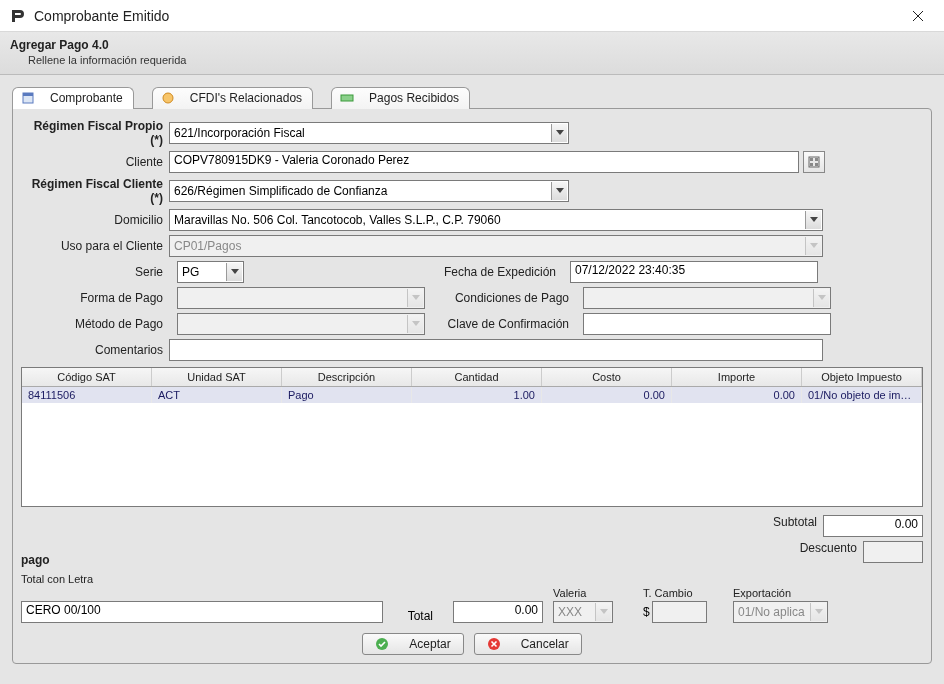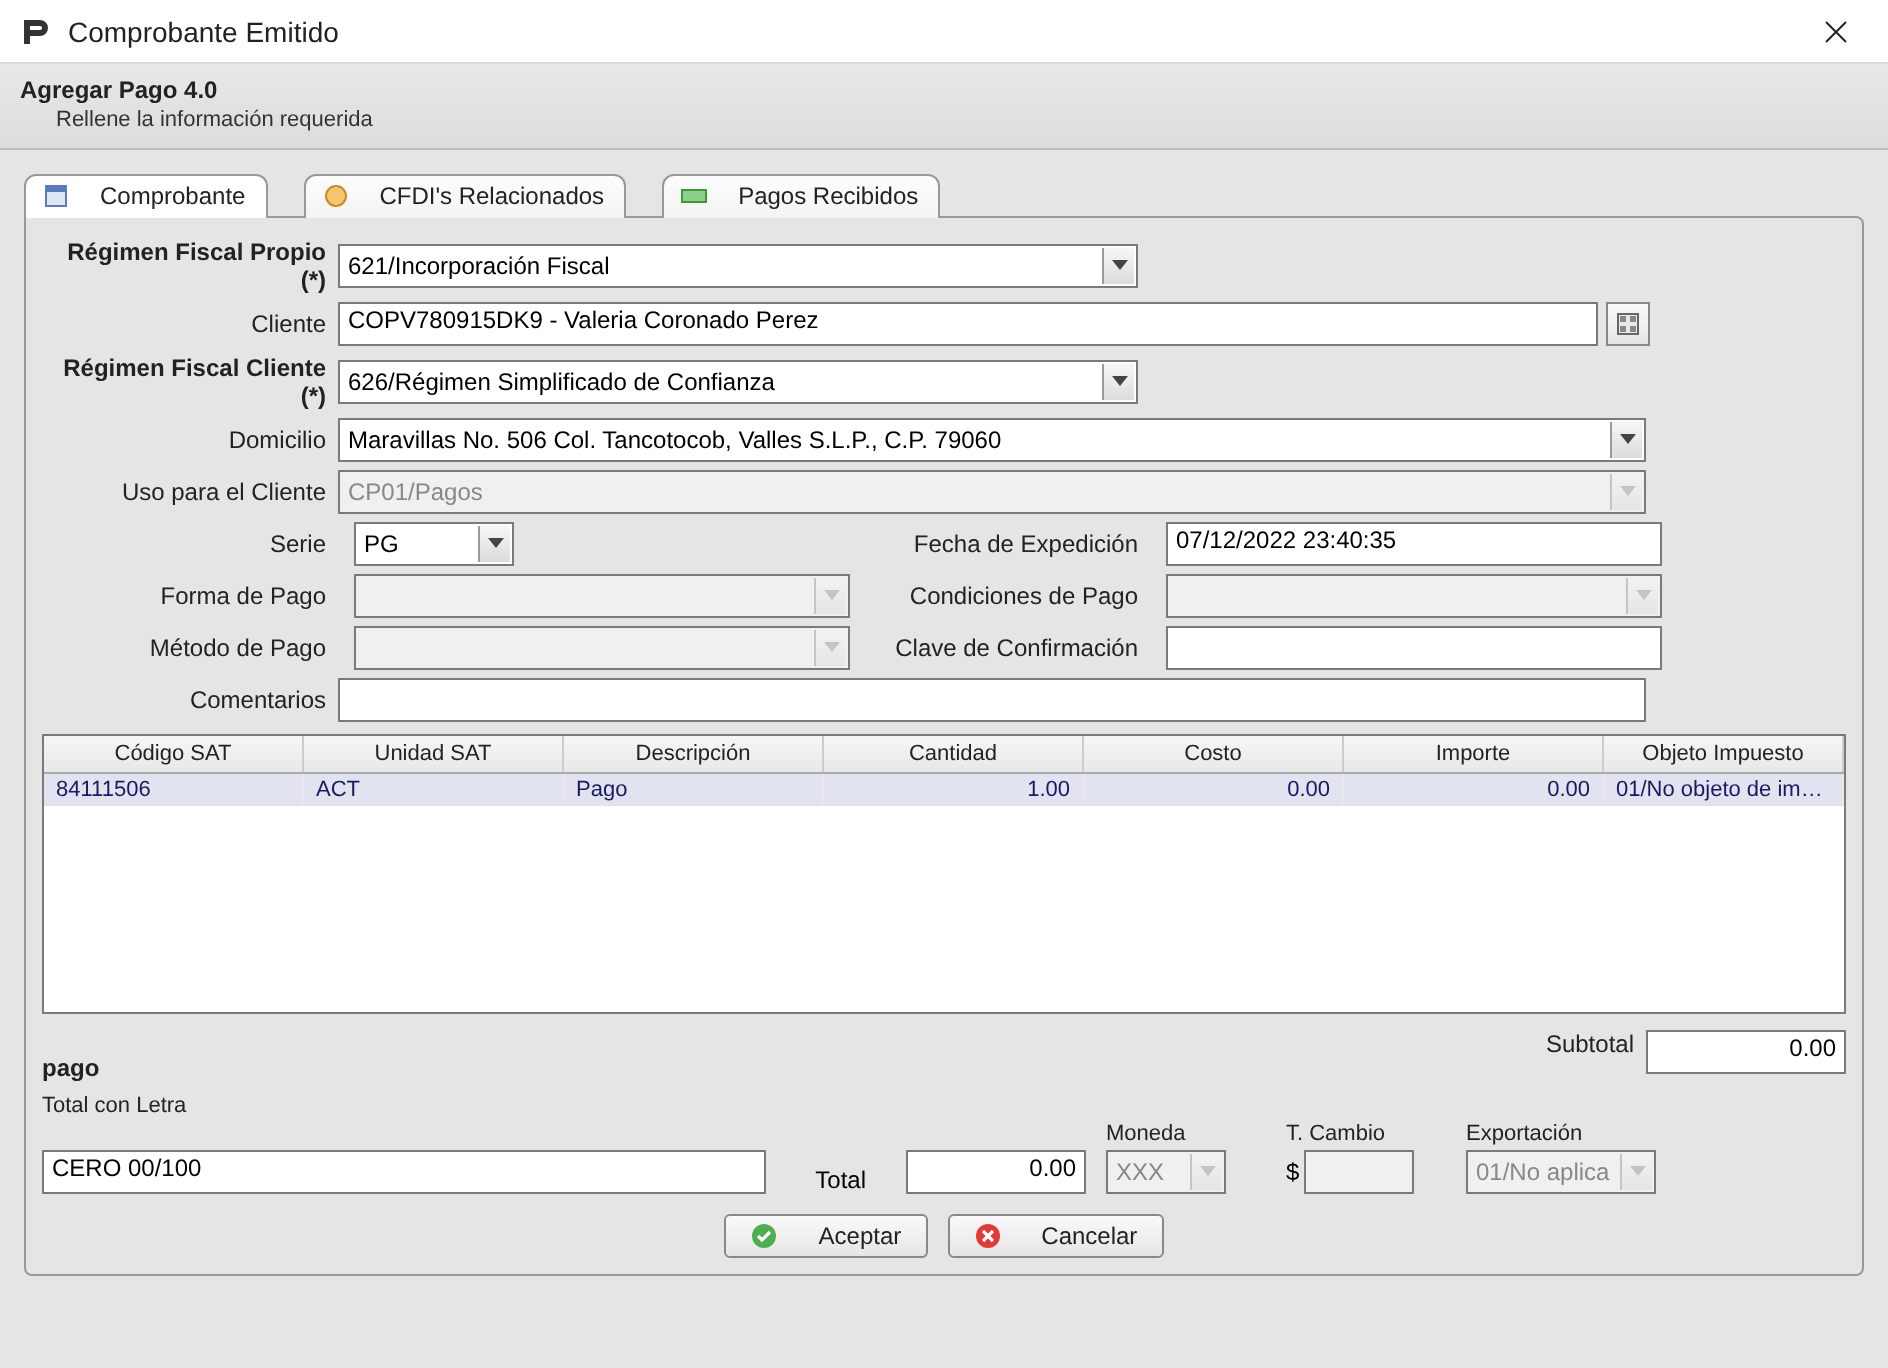--- a/index.html
+++ b/index.html
@@ -168,21 +168,21 @@
         <span class="caret dis">
             <svg viewBox="0 0 8 6">
               <path d="M0 0l4 5 4-5z" fill="#999"></path>
             </svg>
           </span>
       </div>
     </div>
 
     <div class="form-row two-col">
       <label>Serie</label>
-      <div class="sel" style="width:80px">
+      <div class="sel" style="width:67px">
         <span>PG</span>
         <span class="caret">
             <svg viewBox="0 0 8 6">
               <path d="M0 0l4 5 4-5z" fill="#444"></path>
             </svg>
           </span>
       </div>
       <label class="mid" style="width:310px">Fecha de Expedición</label>
       <div class="inp" style="width:248px"><span>07/12/2022 23:40:35</span></div>
     </div>
@@ -248,33 +248,37 @@
       </div>
     </div>
 
     <div class="totals">
       <div class="pagolbl">pago</div>
       <div>
         <div class="tot-row">
           <label>Subtotal</label>
           <div class="inp"><span>0.00</span></div>
         </div>
+        <div class="tot-row">
+          <label>Descuento</label>
+          <div class="inp" style="width:60px;background:#f0f0f0"><span></span></div>
+        </div>
       </div>
     </div>
 
     <div class="letrow">
       <div class="blabel">Total con Letra</div>
       <div class="bottomgrid">
         <div class="inp" style="width:100%"><span>CERO  00/100</span></div>
         <div style="display:flex;align-items:flex-end;justify-content:flex-end;gap:20px">
           <label>Total</label>
           <div class="inp" style="width:90px;text-align:right"><span>0.00</span></div>
         </div>
         <div>
-          <div class="blabel" style="text-align:left">Moneda</div>
+          <div class="blabel" style="text-align:left">Valeria</div>
           <div class="sel ro" style="width:60px;background:#f0f0f0">
             <span style="color:#888">XXX</span>
             <span class="caret dis">
                 <svg viewBox="0 0 8 6">
                   <path d="M0 0l4 5 4-5z" fill="#999"></path>
                 </svg>
               </span>
           </div>
         </div>
         <div>

